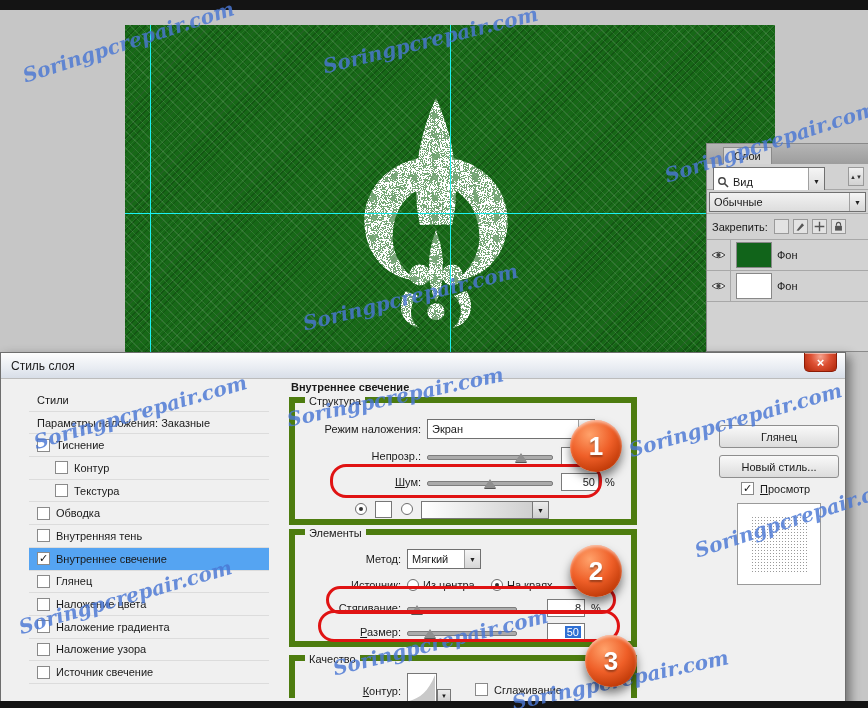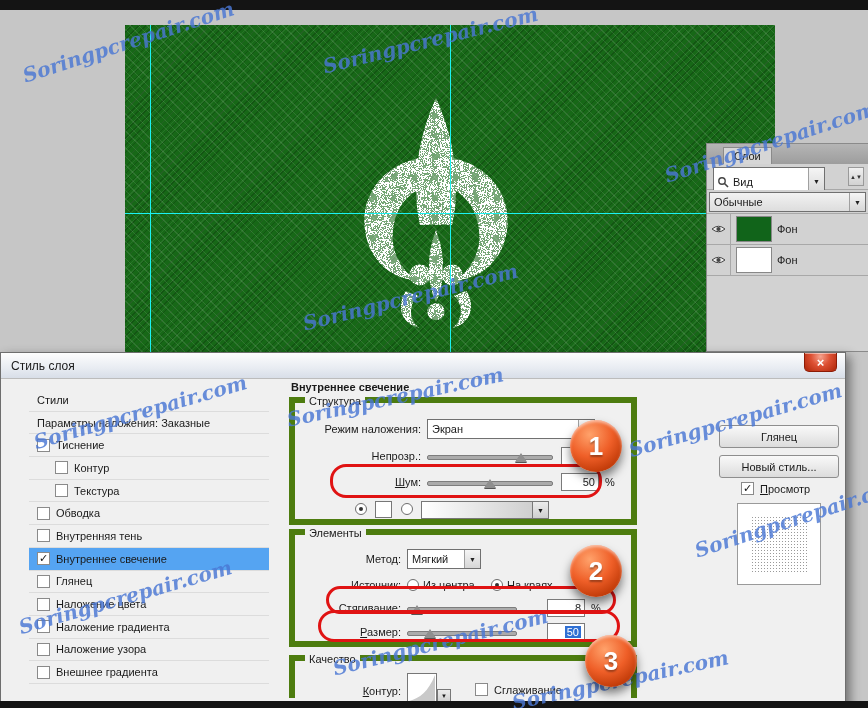--- a/index.html
+++ b/index.html
@@ -153,20 +153,42 @@
       <span class="arw">▼</span>
     </div>
     <div style="position:absolute;right:4px;top:3px;width:16px;height:19px;border:1px solid #9a9a9a;background:linear-gradient(#f0f0f0,#d2d2d2);font-size:6px;display:flex;flex-direction:column;align-items:center;justify-content:center;color:#333">▲▼</div>
   </div>
   <div class="lrow" style="height:24px;background:#d2d2d2">
     <div class="combo" style="position:absolute;left:2px;top:2px;right:2px;height:20px;background:linear-gradient(#f2f2f2,#dddddd)">
       <span class="txt">Обычные</span>
       <span class="arw">▼</span>
     </div>
   </div>
+  <div class="lrow" style="height:26px;display:flex;align-items:center;padding-left:5px;gap:6px">
+    <span>Закрепить:</span>
+    <span class="lockicons">
+      <span class="lockico checker"></span>
+      <span class="lockico">
+        <svg width="11" height="11" viewBox="0 0 14 14">
+            <path d="M2 12 L9 3 L11.5 5.5 L4.5 12.5 Z" fill="#555"></path>
+          </svg>
+      </span>
+      <span class="lockico">
+        <svg width="11" height="11" viewBox="0 0 16 16">
+            <path d="M7 1h2v14H7z M1 7h14v2H1z" fill="#555"></path>
+          </svg>
+      </span>
+      <span class="lockico">
+        <svg width="11" height="11" viewBox="0 0 16 16">
+            <rect x="3" y="7" width="10" height="7" fill="#555"></rect>
+            <path d="M5 7 V5 a3 3 0 0 1 6 0 V7" fill="none" stroke="#555" stroke-width="1.6"></path>
+          </svg>
+      </span>
+    </span>
+  </div>
   <div class="layer-row">
     <span class="eye-cell">
       <svg width="15" height="10" viewBox="0 0 15 10">
           <path d="M1 5 Q7.5 -0.5 14 5 Q7.5 10.5 1 5 Z" fill="#ececec" stroke="#444"></path>
           <circle cx="7.5" cy="5" r="2.1" fill="#444"></circle>
         </svg>
     </span>
     <span class="thumb" style="background:#11641a"></span>
     <span>Фон</span>
   </div>
@@ -236,21 +258,21 @@
       <div class="sitem">
           <span class="cb"></span>
           <span class="lbl">Наложение градиента</span>
         </div>
       <div class="sitem">
           <span class="cb"></span>
           <span class="lbl">Наложение узора</span>
         </div>
       <div class="sitem">
           <span class="cb"></span>
-          <span class="lbl">Внешнее градиента</span>
+          <span class="lbl">Источник свечение</span>
         </div>
     </div>
 
     <div class="abs" style="left:290px;top:2px;font-weight:bold">Внутреннее свечение</div>
 
     <div class="fs" style="left:288px;top:18px;width:348px;height:128px">
       <span class="legend">Структура</span>
       <span class="flabel" style="left:6px;top:20px;width:120px">Режим наложения:</span>
       <div class="combo" style="position:absolute;left:132px;top:16px;width:168px">
         <span class="txt">Экран</span>

